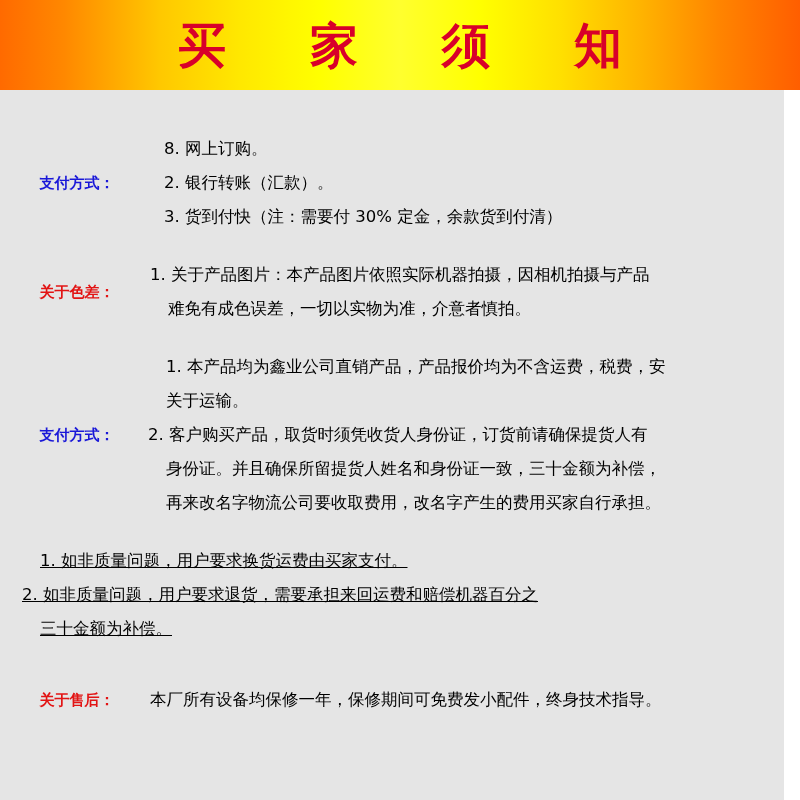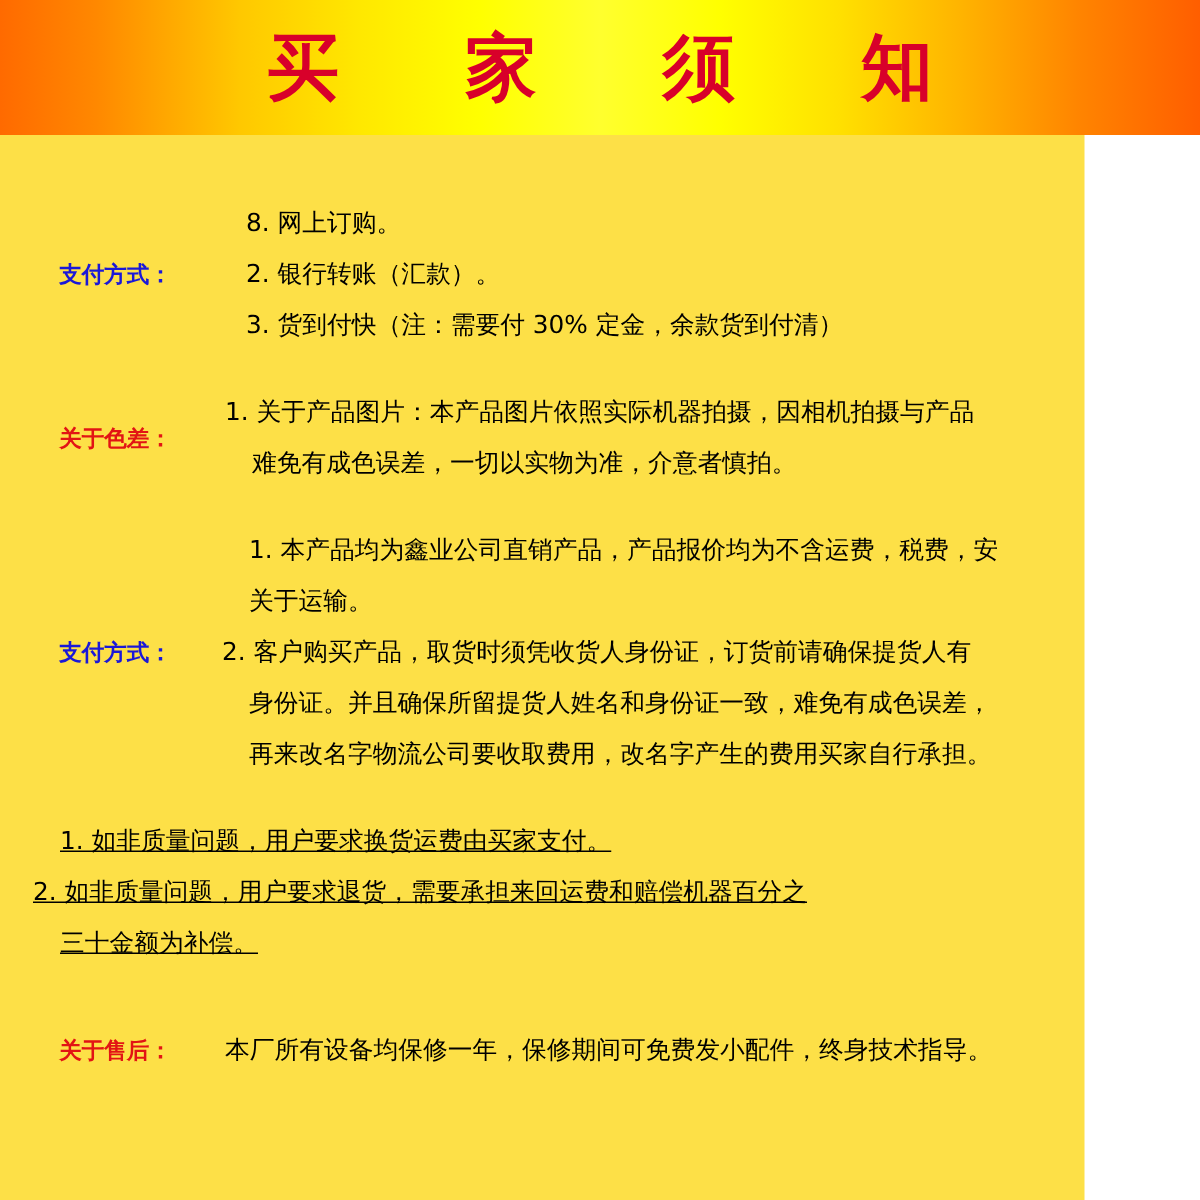--- a/index.html
+++ b/index.html
@@ -8,23 +8,23 @@
   }
   body {
     width: 800px;
     height: 800px;
     background: #ffffff;
     font-family: "Liberation Sans", sans-serif;
     overflow: hidden;
   }
   .page {
     position: relative;
-    width: 723px;
+    width: 784px;
     height: 800px;
-    background: #fde047;
+    background: #e5e5e5;
   }
 
   
   .banner {
     position: relative;
     width: 800px;
     height: 90px;
     background: linear-gradient(to right,
         #ff6a00 0%,
         #ff8800 8%,
@@ -139,21 +139,21 @@
         <div class="line line-indent">难免有成色误差，一切以实物为准，介意者慎拍。</div>
       </div>
     </div>
 
     <div class="section s-ship">
       <div class="section-label label-ship ship-label-align">支付方式：</div>
       <div class="section-body body-indent-3">
         <div class="line line-indent">1. 本产品均为鑫业公司直销产品，产品报价均为不含运费，税费，安</div>
         <div class="line line-indent">关于运输。</div>
         <div class="line">2. 客户购买产品，取货时须凭收货人身份证，订货前请确保提货人有</div>
-        <div class="line line-indent">身份证。并且确保所留提货人姓名和身份证一致，难免有成色误差，</div>
+        <div class="line line-indent">身份证。并且确保所留提货人姓名和身份证一致，三十金额为补偿，</div>
         <div class="line line-indent">再来改名字物流公司要收取费用，改名字产生的费用买家自行承担。</div>
       </div>
     </div>
 
     <div class="section s-return">
       <div class="section-body body-indent-4">
         <div class="line line-indent">1. 如非质量问题，用户要求换货运费由买家支付。</div>
         <div class="line">2. 如非质量问题，用户要求退货，需要承担来回运费和赔偿机器百分之</div>
         <div class="line line-indent">三十金额为补偿。</div>
       </div>

